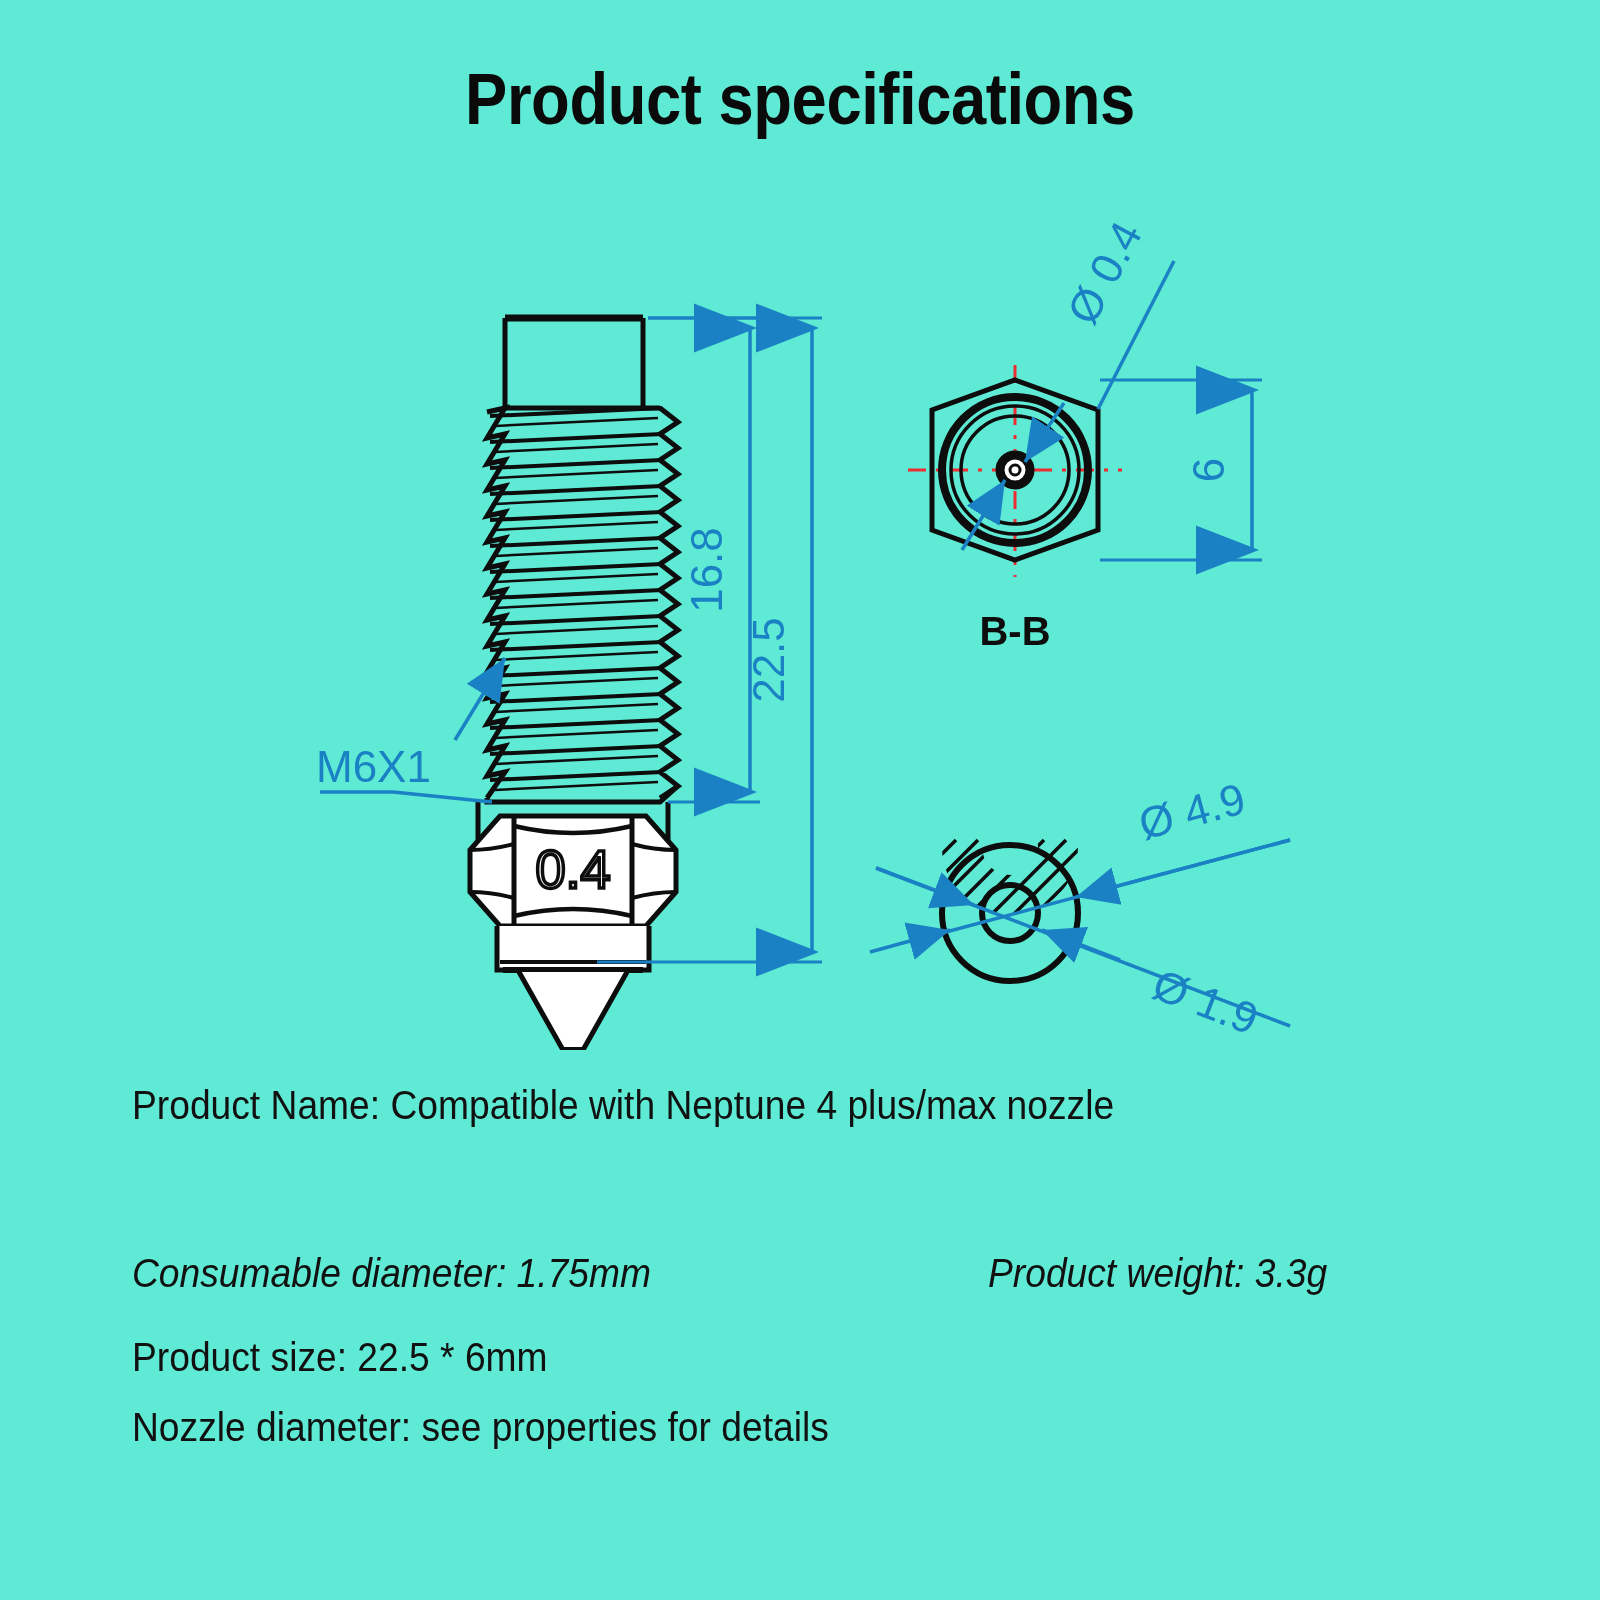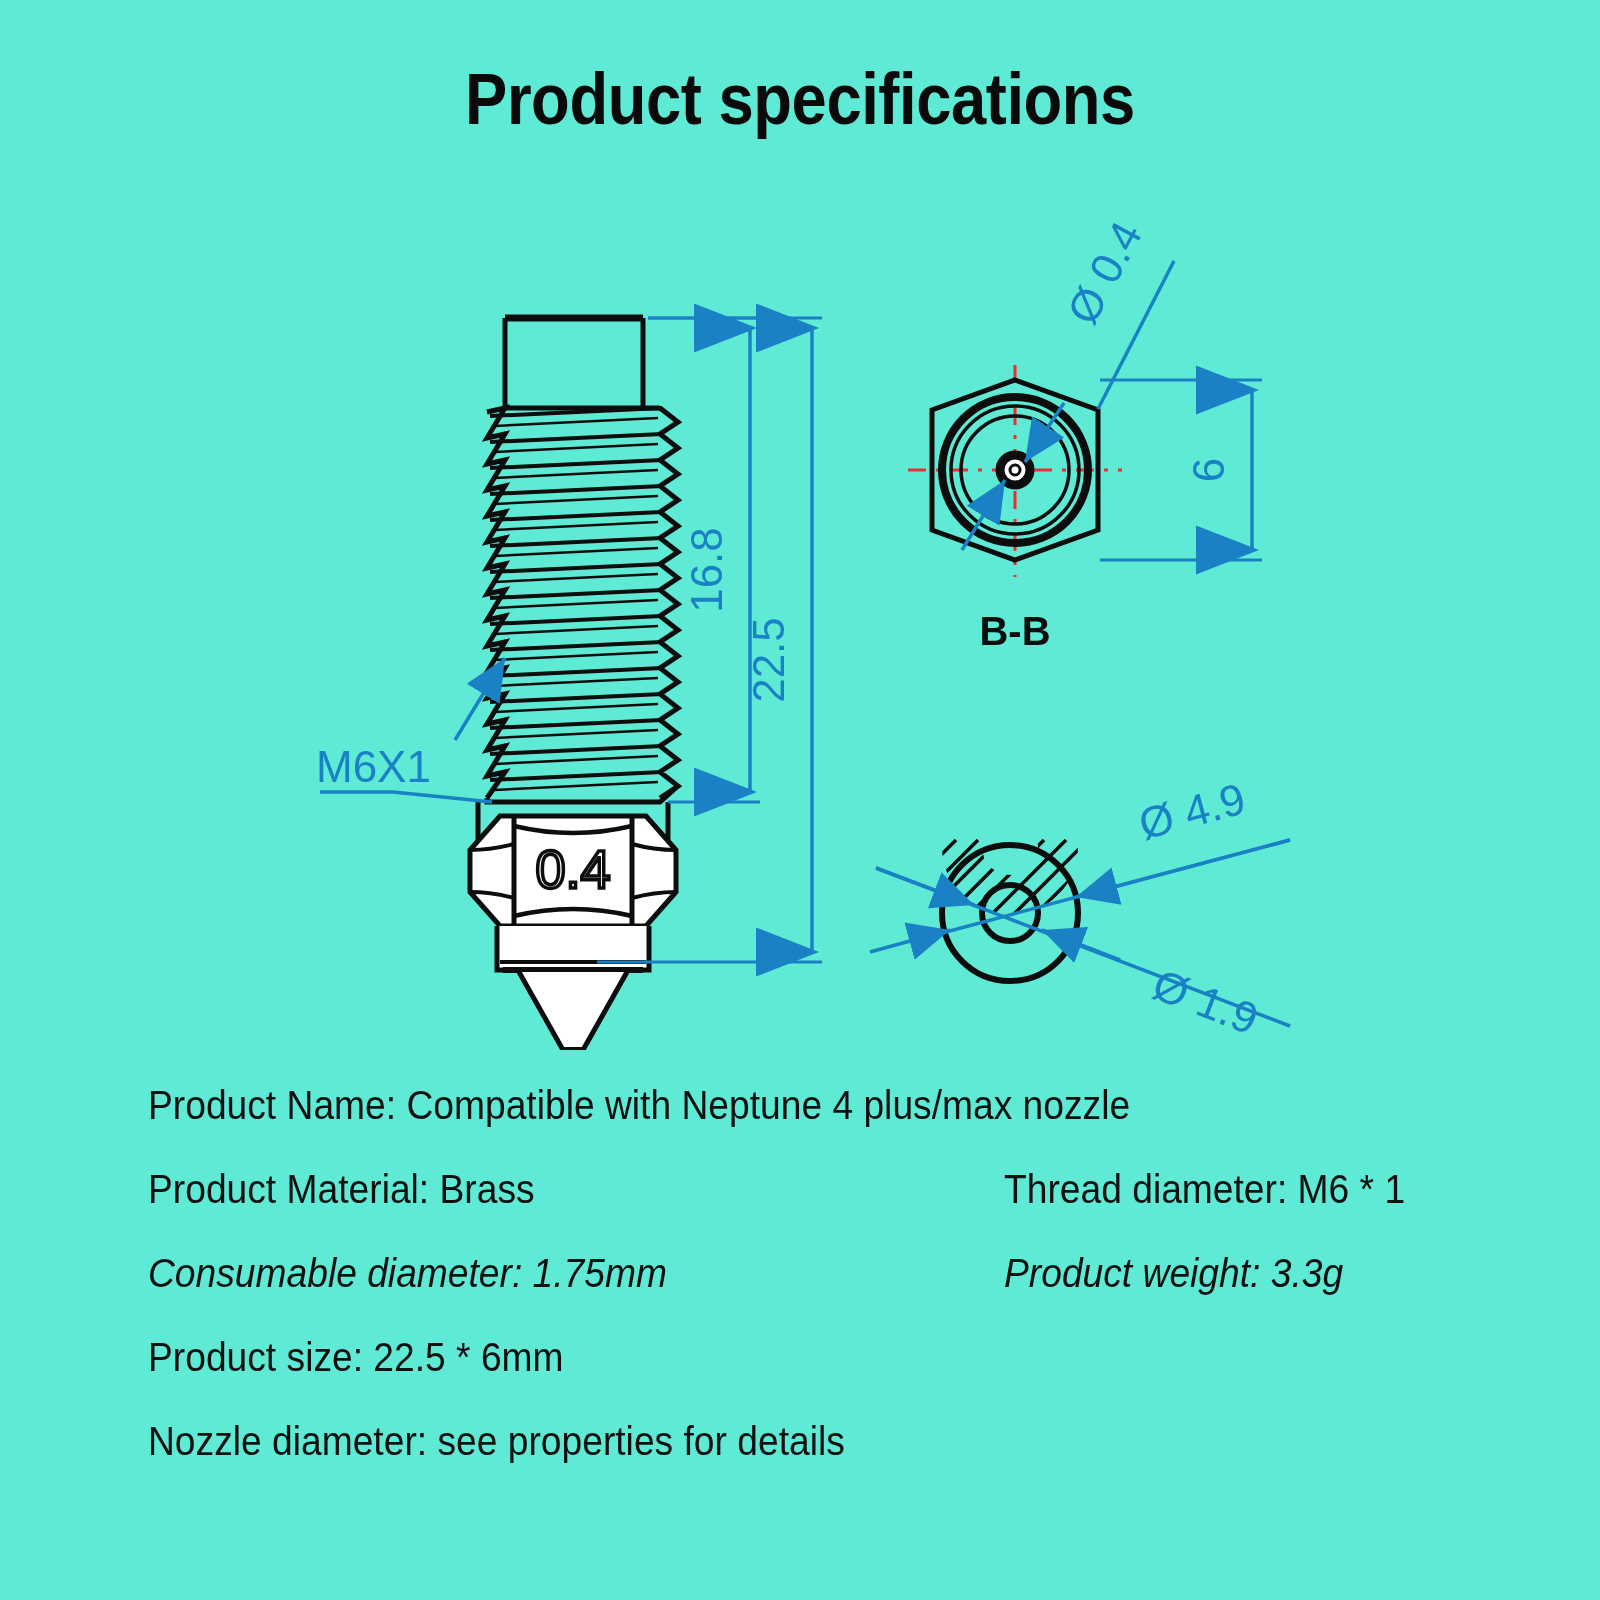--- a/index.html
+++ b/index.html
@@ -44,21 +44,20 @@
     position: absolute;
     left: 0; top: 1080px;
     width: 1600px;
     height: 460px;
   }
   .spec-row {
     position: absolute;
     left: 0;
     width: 1384px;
     height: 74px;
-    margin-left: 16px;
   }
   .spec-left, .spec-right {
     position: absolute;
     top: 0;
     font-family: "Liberation Sans Narrow", "Liberation Sans", sans-serif;
     font-size: 40px;
     font-weight: 400;
     color: #111111;
     white-space: nowrap;
     transform: scaleX(0.93);
@@ -301,35 +300,31 @@
     </svg>
   </div>
 
   <div class="spec-block">
 
     <div class="spec-row" style="top:0px;">
       <span class="spec-left">Product Name: Compatible with Neptune 4 plus/max nozzle</span>
 
     </div>
 
-    <div class="spec-row" style="top:84px;">
-      <span class="spec-left">Product Material: Brass</span>
-      <span class="spec-right">Thread diameter: M6 * 1</span>
-    </div>
 
     <div class="spec-row" style="top:168px;font-style:italic;">
       <span class="spec-left">Consumable diameter: 1.75mm</span>
       <span class="spec-right">Product weight: 3.3g</span>
     </div>
 
     <div class="spec-row" style="top:252px;">
       <span class="spec-left">Product size: 22.5 * 6mm</span>
 
     </div>
 
-    <div class="spec-row" style="top:336px;">
+    <div class="spec-row" style="top:322px;">
       <span class="spec-left">Nozzle diameter: see properties for details</span>
 
     </div>
 
   </div>
 
 </div>
 
 </body></html>

